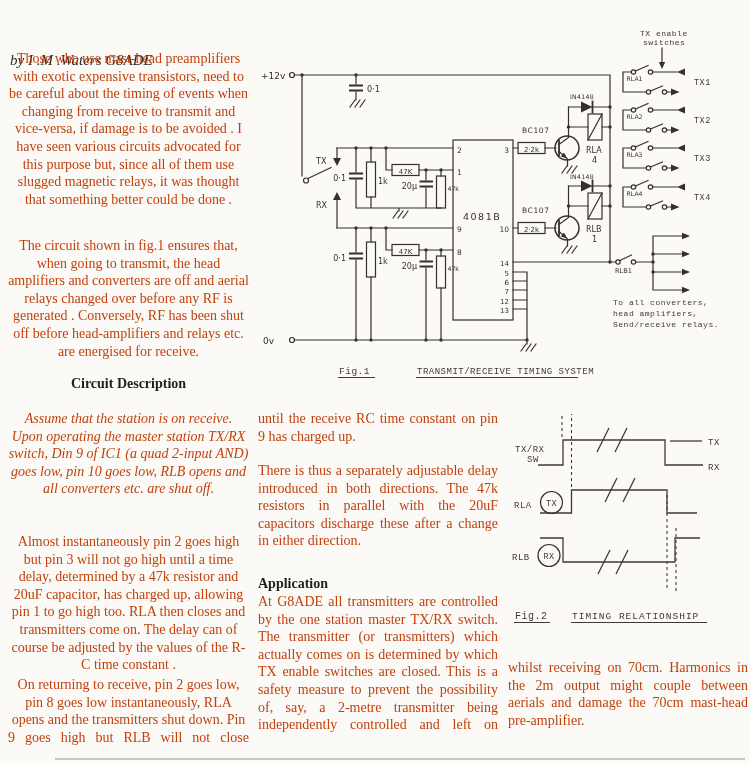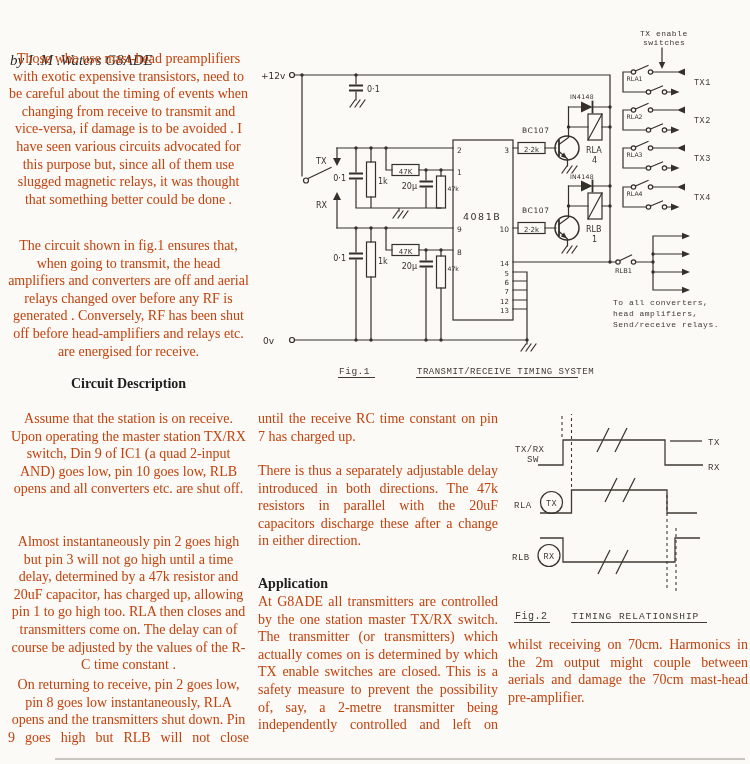--- a/index.html
+++ b/index.html
@@ -31,30 +31,30 @@
   .artifact{background:#c9c6c0;}
 </style>
 </head>
 <body>
 
 <div class="abs byline" style="left:10px;top:10px;width:320px;margin-top:42px;">by I .M .Waters G8ADE</div>
 
 <div class="abs para col1" style="top:50px;">Those who use mast-head preamplifiers with exotic expensive transistors, need to be careful about the timing of events when changing from receive to transmit and vice-versa, if damage is to be avoided . I have seen various circuits advocated for this purpose but, since all of them use slugged magnetic relays, it was thought that something better could be done .</div>
 <div class="abs para col1" style="top:237px;">The circuit shown in fig.1 ensures that, when going to transmit, the head amplifiers and converters are off and aerial relays changed over before any RF is generated . Conversely, RF has been shut off before head-amplifiers and relays etc. are energised for receive.</div>
 <div class="abs head col1" style="top:376px;">Circuit Description</div>
-<div class="abs para col1" style="top:410px;">Assume that the station is on receive. Upon operating the master station TX/RX switch, Din 9 of IC1 (a quad 2-input AND) goes low, pin 10 goes low, RLB opens and all converters etc. are shut off.</div>
+<div class="abs para col1" style="top:410px;font-style:italic;">Assume that the station is on receive. Upon operating the master station TX/RX switch, Din 9 of IC1 (a quad 2-input AND) goes low, pin 10 goes low, RLB opens and all converters etc. are shut off.</div>
 <div class="abs para col1" style="top:533px;">Almost instantaneously pin 2 goes high but pin 3 will not go high until a time delay, determined by a 47k resistor and 20uF capacitor, has charged up, allowing pin 1 to go high too. RLA then closes and transmitters come on. The delay can of course be adjusted by the values of the R-C time constant .</div>
 <div class="abs para cont col1" style="top:676px;">On returning to receive, pin 2 goes low, pin 8 goes low instantaneously, RLA opens and the transmitters shut down. Pin 9 goes high but RLB will not close</div>
 
-<div class="abs para col2" style="top:410px;">until the receive RC time constant on pin 7 has charged up.</div>
+<div class="abs para col2" style="top:410px;">until the receive RC time constant on pin 9 has charged up.</div>
 <div class="abs para col2" style="top:462px;">There is thus a separately adjustable delay introduced in both directions. The 47k resistors in parallel with the 20uF capacitors discharge these after a change in either direction.</div>
 <div class="abs head col2" style="top:576px;">Application</div>
 <div class="abs para cont col2" style="top:593px;">At G8ADE all transmitters are controlled by the one station master TX/RX switch. The transmitter (or transmitters) which actually comes on is determined by which TX enable switches are closed. This is a safety measure to prevent the possibility of, say, a 2-metre transmitter being independently controlled and left on</div>
 
-<div class="abs para col3" style="top:636px;">whilst receiving on 70cm. Harmonics in the 2m output might couple between aerials and damage the 70cm mast-head pre-amplifier.</div>
+<div class="abs para col3" style="top:659px;">whilst receiving on 70cm. Harmonics in the 2m output might couple between aerials and damage the 70cm mast-head pre-amplifier.</div>
 
 <div class="abs artifact" style="left:55px;top:758px;width:690px;height:2px;"></div>
 
 <svg style="left:258px;top:25px;" width="492" height="362" viewBox="258 25 492 362">
 
   <g>
     <text class="hand f9" x="261" y="78.5">+12v</text>
     <circle class="box" cx="292" cy="75" r="2.5"></circle>
     <path class="wire" d="M294.5 75 H610 V262 M302 75 V176"></path>
     <circle class="dot" cx="302" cy="75" r="1.7"></circle>

